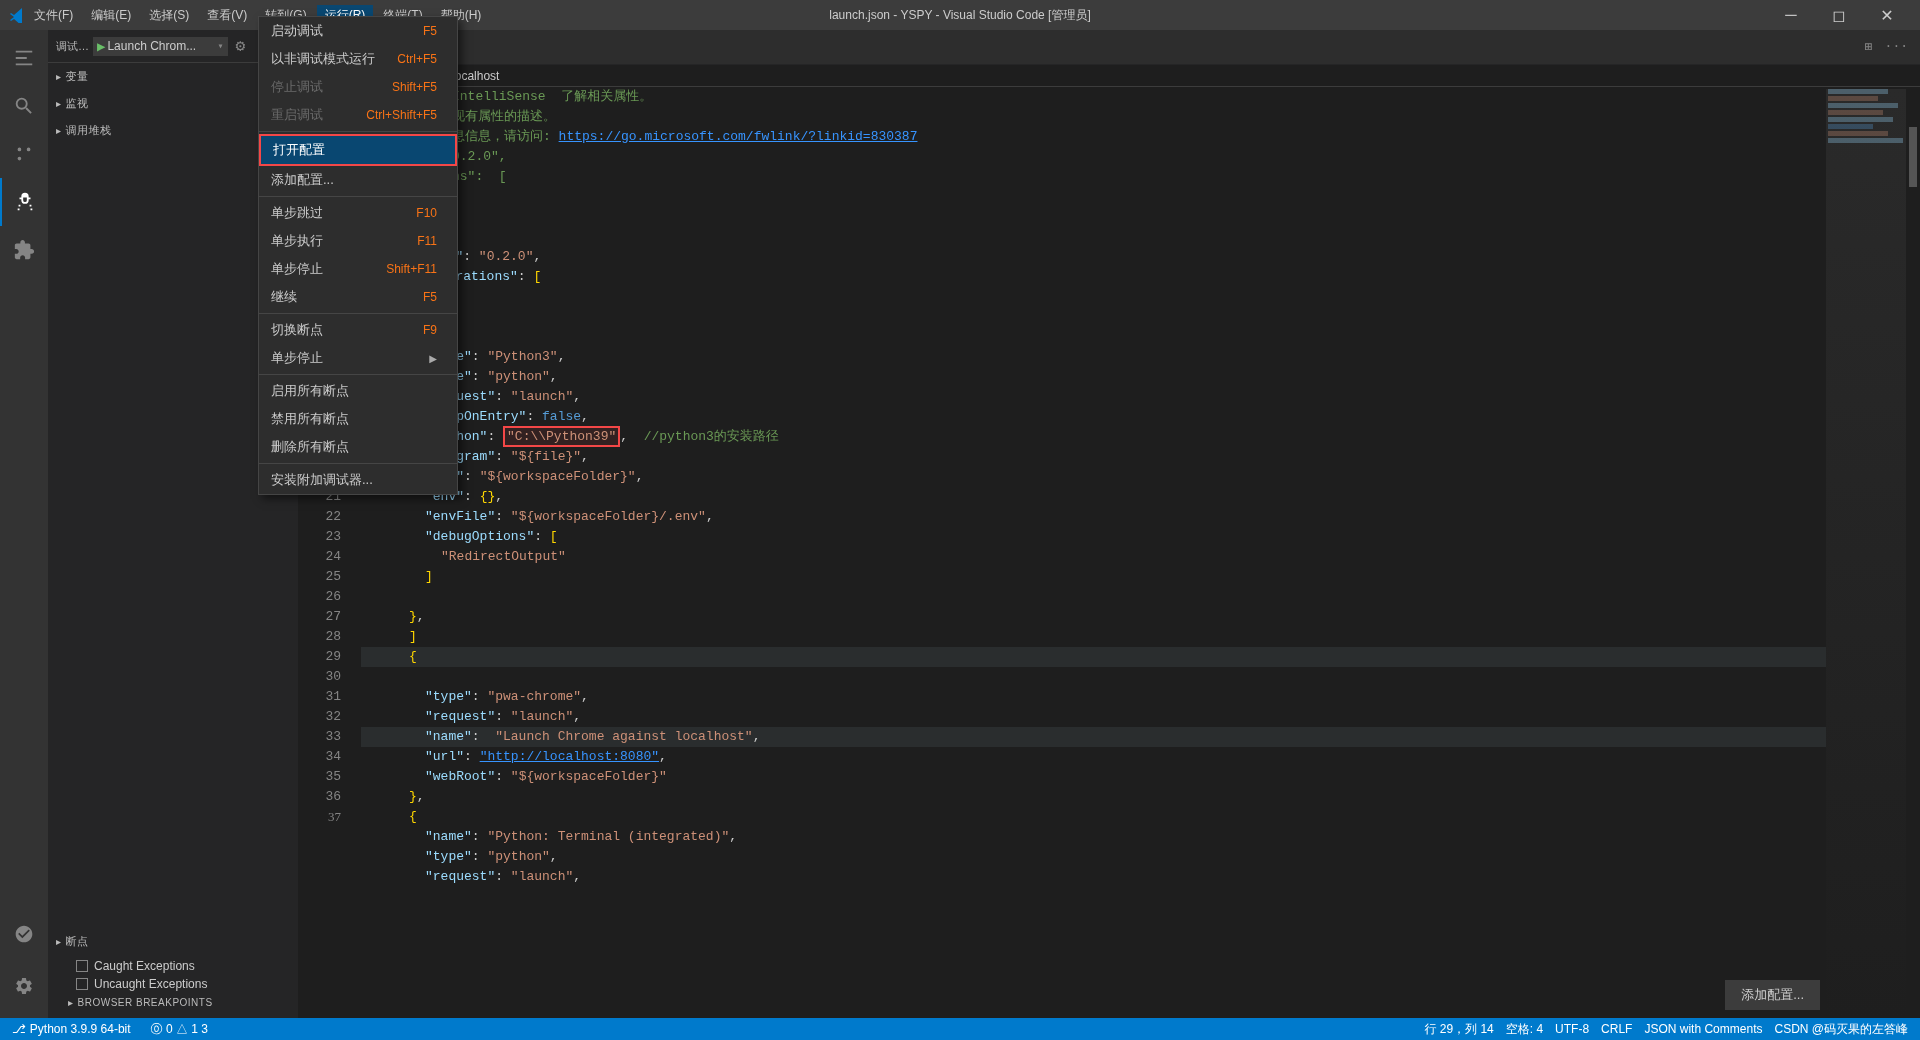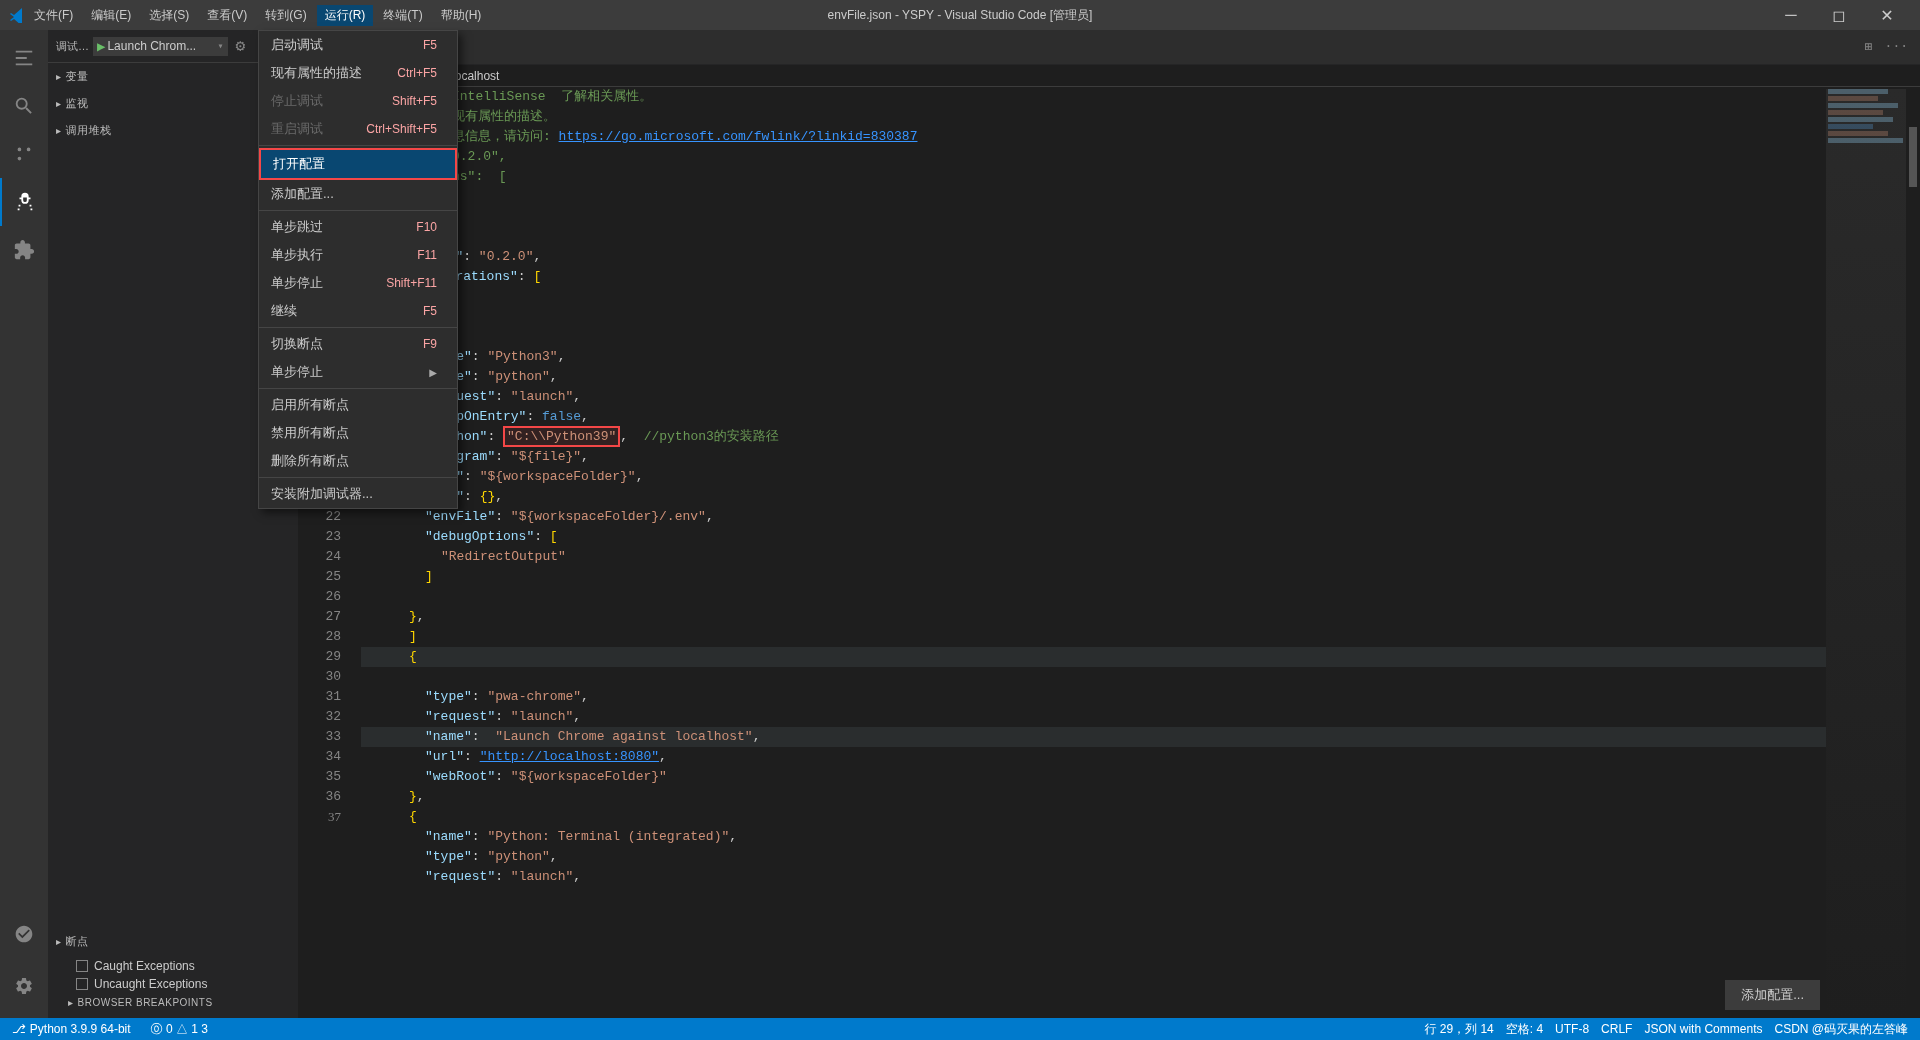--- a/index.html
+++ b/index.html
@@ -316,42 +316,42 @@
     }
 
     
     .menu-overlay {
       position: fixed;
       top: 0; left: 0; right: 0; bottom: 0;
       z-index: 100;
     }
     .dropdown-menu {
       position: fixed;
-      top: 30px;
+      top: 16px;
       left: 258px;
       width: 200px;
       background: #2d2d2d;
       border: 1px solid #454545;
       z-index: 200;
       box-shadow: 4px 4px 8px rgba(0,0,0,0.5);
       font-family: 'Segoe UI', sans-serif;
       font-size: 13px;
     }
     .menu-item {
       display: flex;
       align-items: center;
       justify-content: space-between;
       padding: 5px 20px 5px 12px;
       cursor: pointer;
       color: #ccc;
       position: relative;
     }
     .menu-item.highlighted-item { background: #094771; border: 2px solid #f44747; color: white; }
     .menu-shortcut {
-      color: #fca5a5;
+      color: #f97316;
       font-size: 12px;
       text-align: right;
     }
     .menu-separator {
       height: 1px;
       background: #454545;
       margin: 2px 0;
     }
     .menu-arrow {
       font-size: 10px;
@@ -390,21 +390,21 @@
       <div class="titlebar-menu-item">文件(F)</div>
       <div class="titlebar-menu-item">编辑(E)</div>
       <div class="titlebar-menu-item">选择(S)</div>
       <div class="titlebar-menu-item">查看(V)</div>
       <div class="titlebar-menu-item">转到(G)</div>
       <div class="titlebar-menu-item active">运行(R)</div>
       <div class="titlebar-menu-item">终端(T)</div>
       <div class="titlebar-menu-item">帮助(H)</div>
     </div>
   </div>
-  <div class="titlebar-title">envFile.json - YSPY - Visual Studio Code [管理员]</div>
+  <div class="titlebar-title">launch.json - YSPY - Visual Studio Code [管理员]</div>
   <div class="titlebar-controls">
     <div class="titlebar-btn">─</div>
     <div class="titlebar-btn">◻</div>
     <div class="titlebar-btn close">✕</div>
   </div>
 </div>
 
 <div class="main-container">
 
   <div class="activity-bar">
@@ -674,21 +674,21 @@
 </div>
 
 <button class="overlay-btn" style="position:fixed;bottom:30px;right:100px;z-index:50;background:#3c3c3c;border:none;color:#ccc;padding:6px 16px;cursor:pointer;font-size:13px;font-family:'Segoe UI',sans-serif;">添加配置...</button>
 
 <div class="dropdown-menu">
   <div class="menu-item">
     <span>启动调试</span>
     <span class="menu-shortcut">F5</span>
   </div>
   <div class="menu-item">
-    <span>现有属性的描述</span>
+    <span>以非调试模式运行</span>
     <span class="menu-shortcut">Ctrl+F5</span>
   </div>
   <div class="menu-item menu-disabled">
     <span>停止调试</span>
     <span class="menu-shortcut">Shift+F5</span>
   </div>
   <div class="menu-item menu-disabled">
     <span>重启调试</span>
     <span class="menu-shortcut">Ctrl+Shift+F5</span>
   </div>

